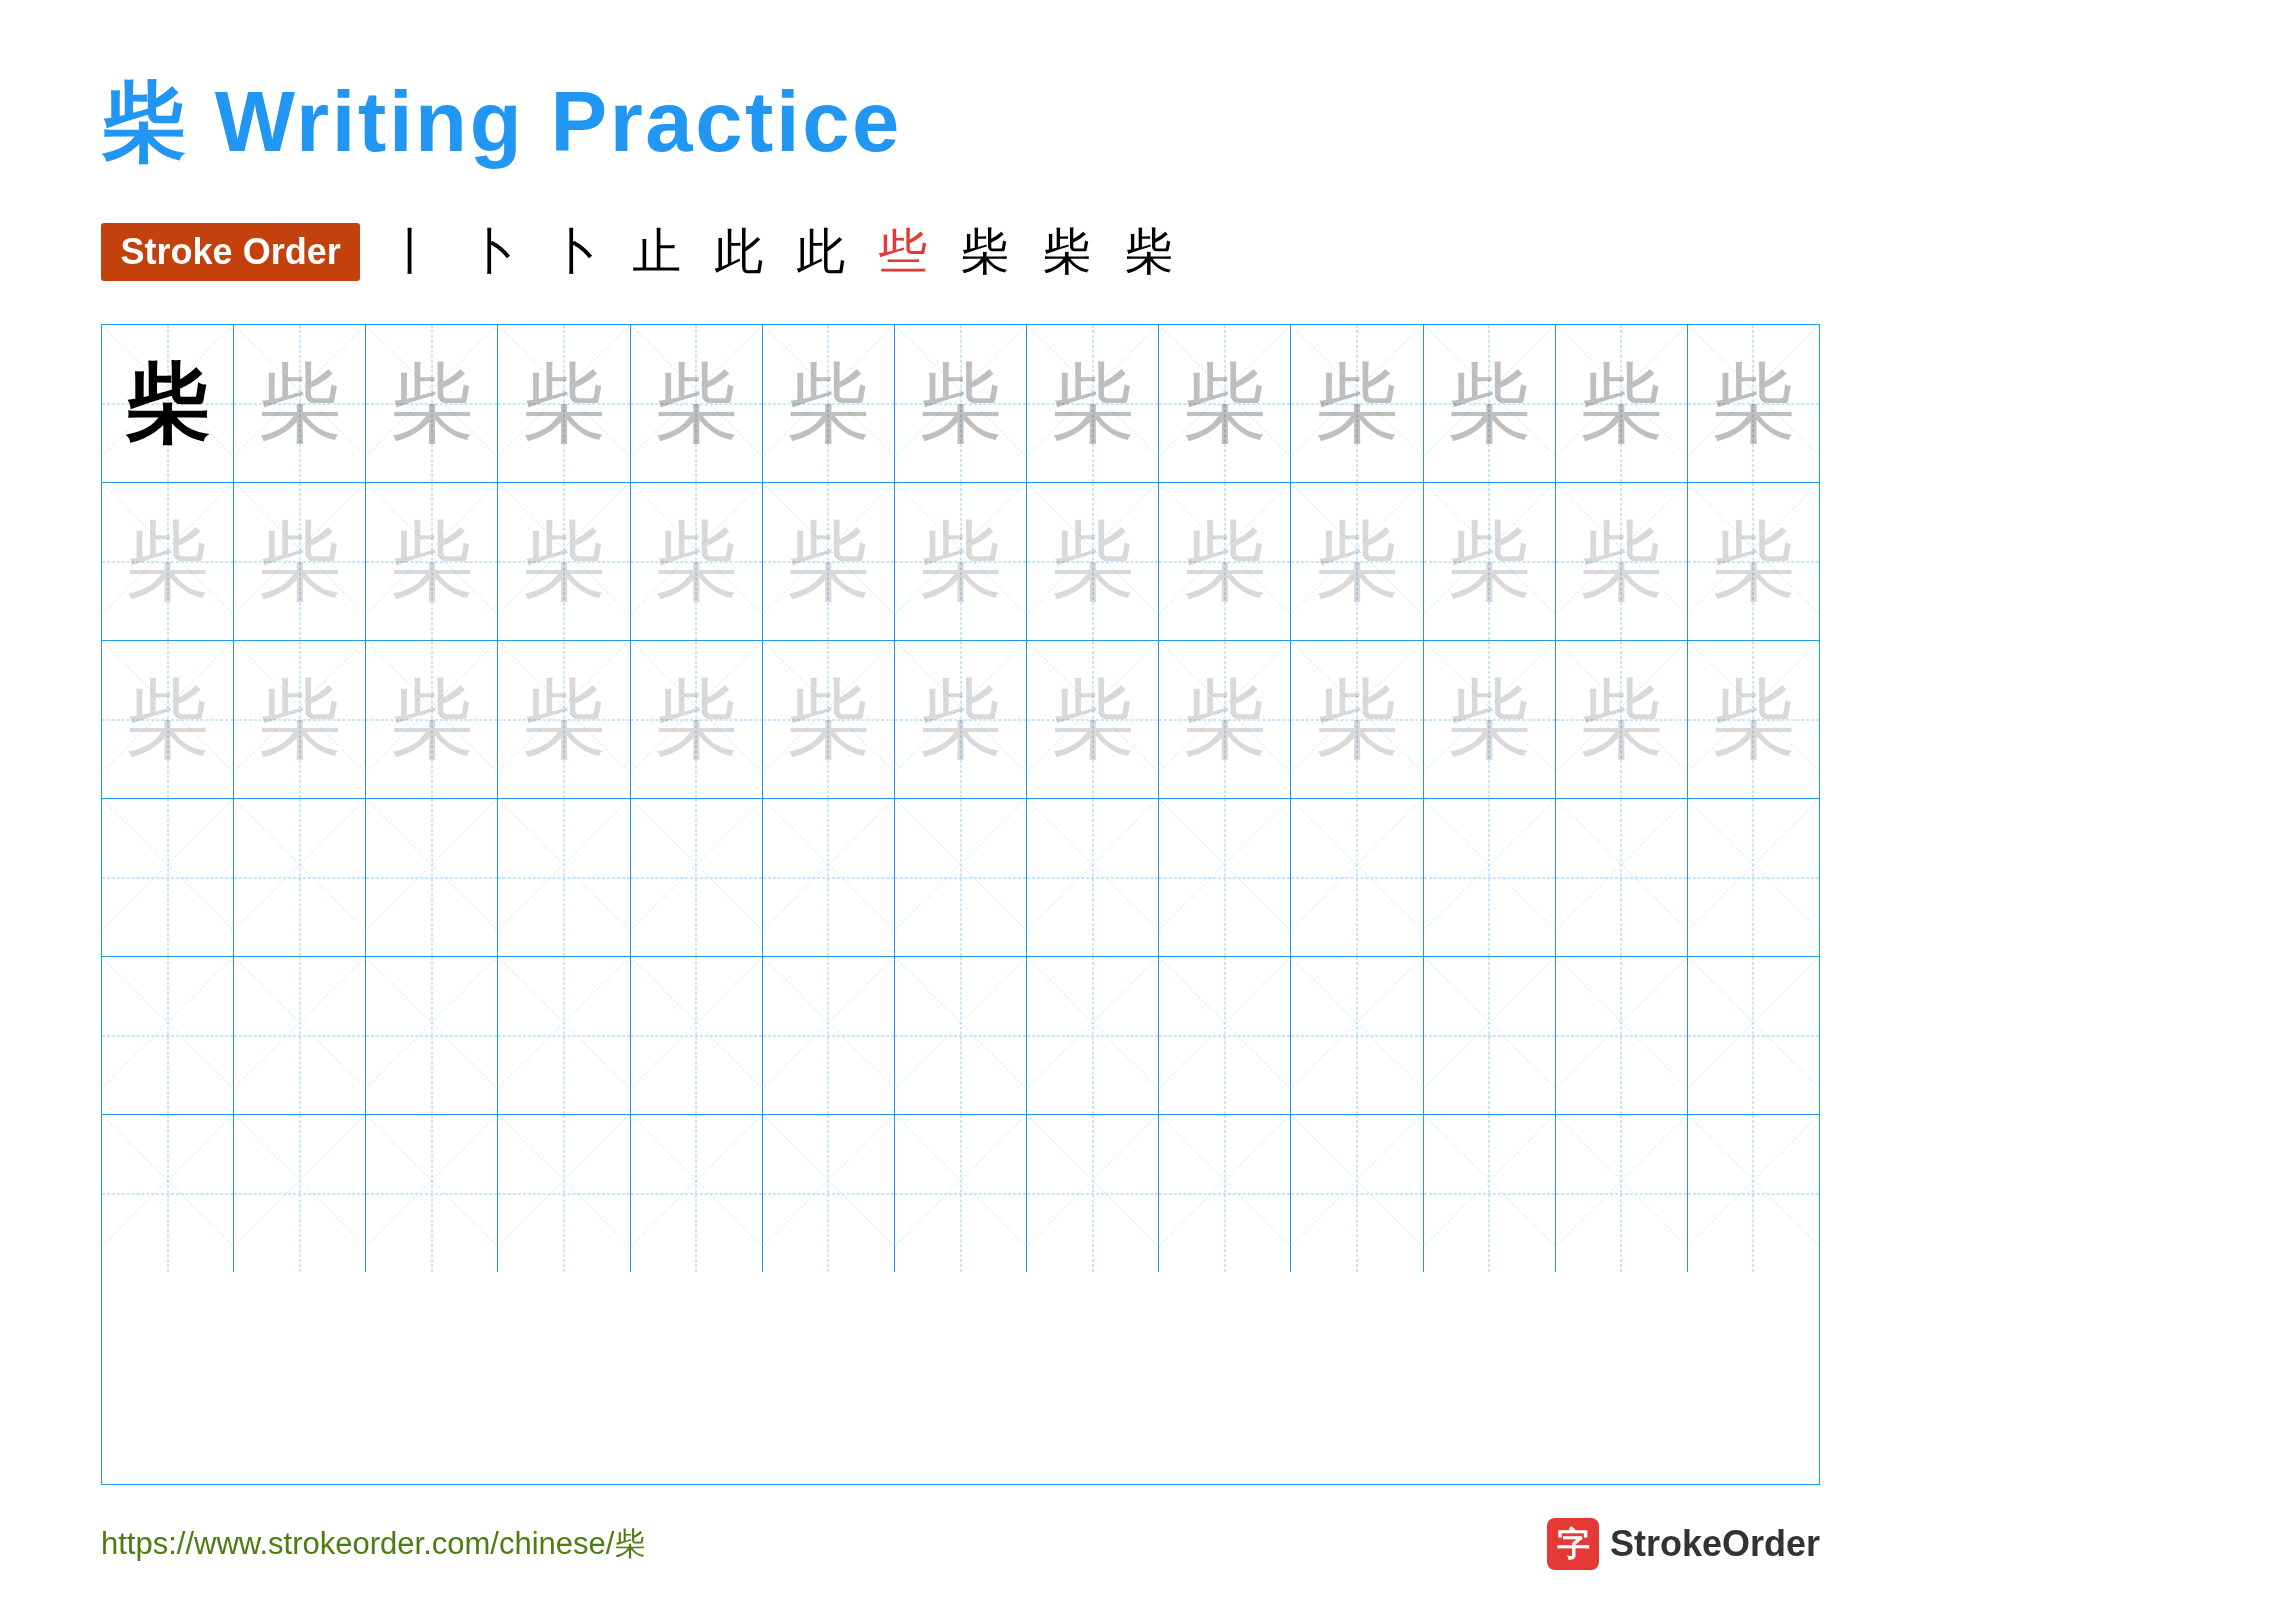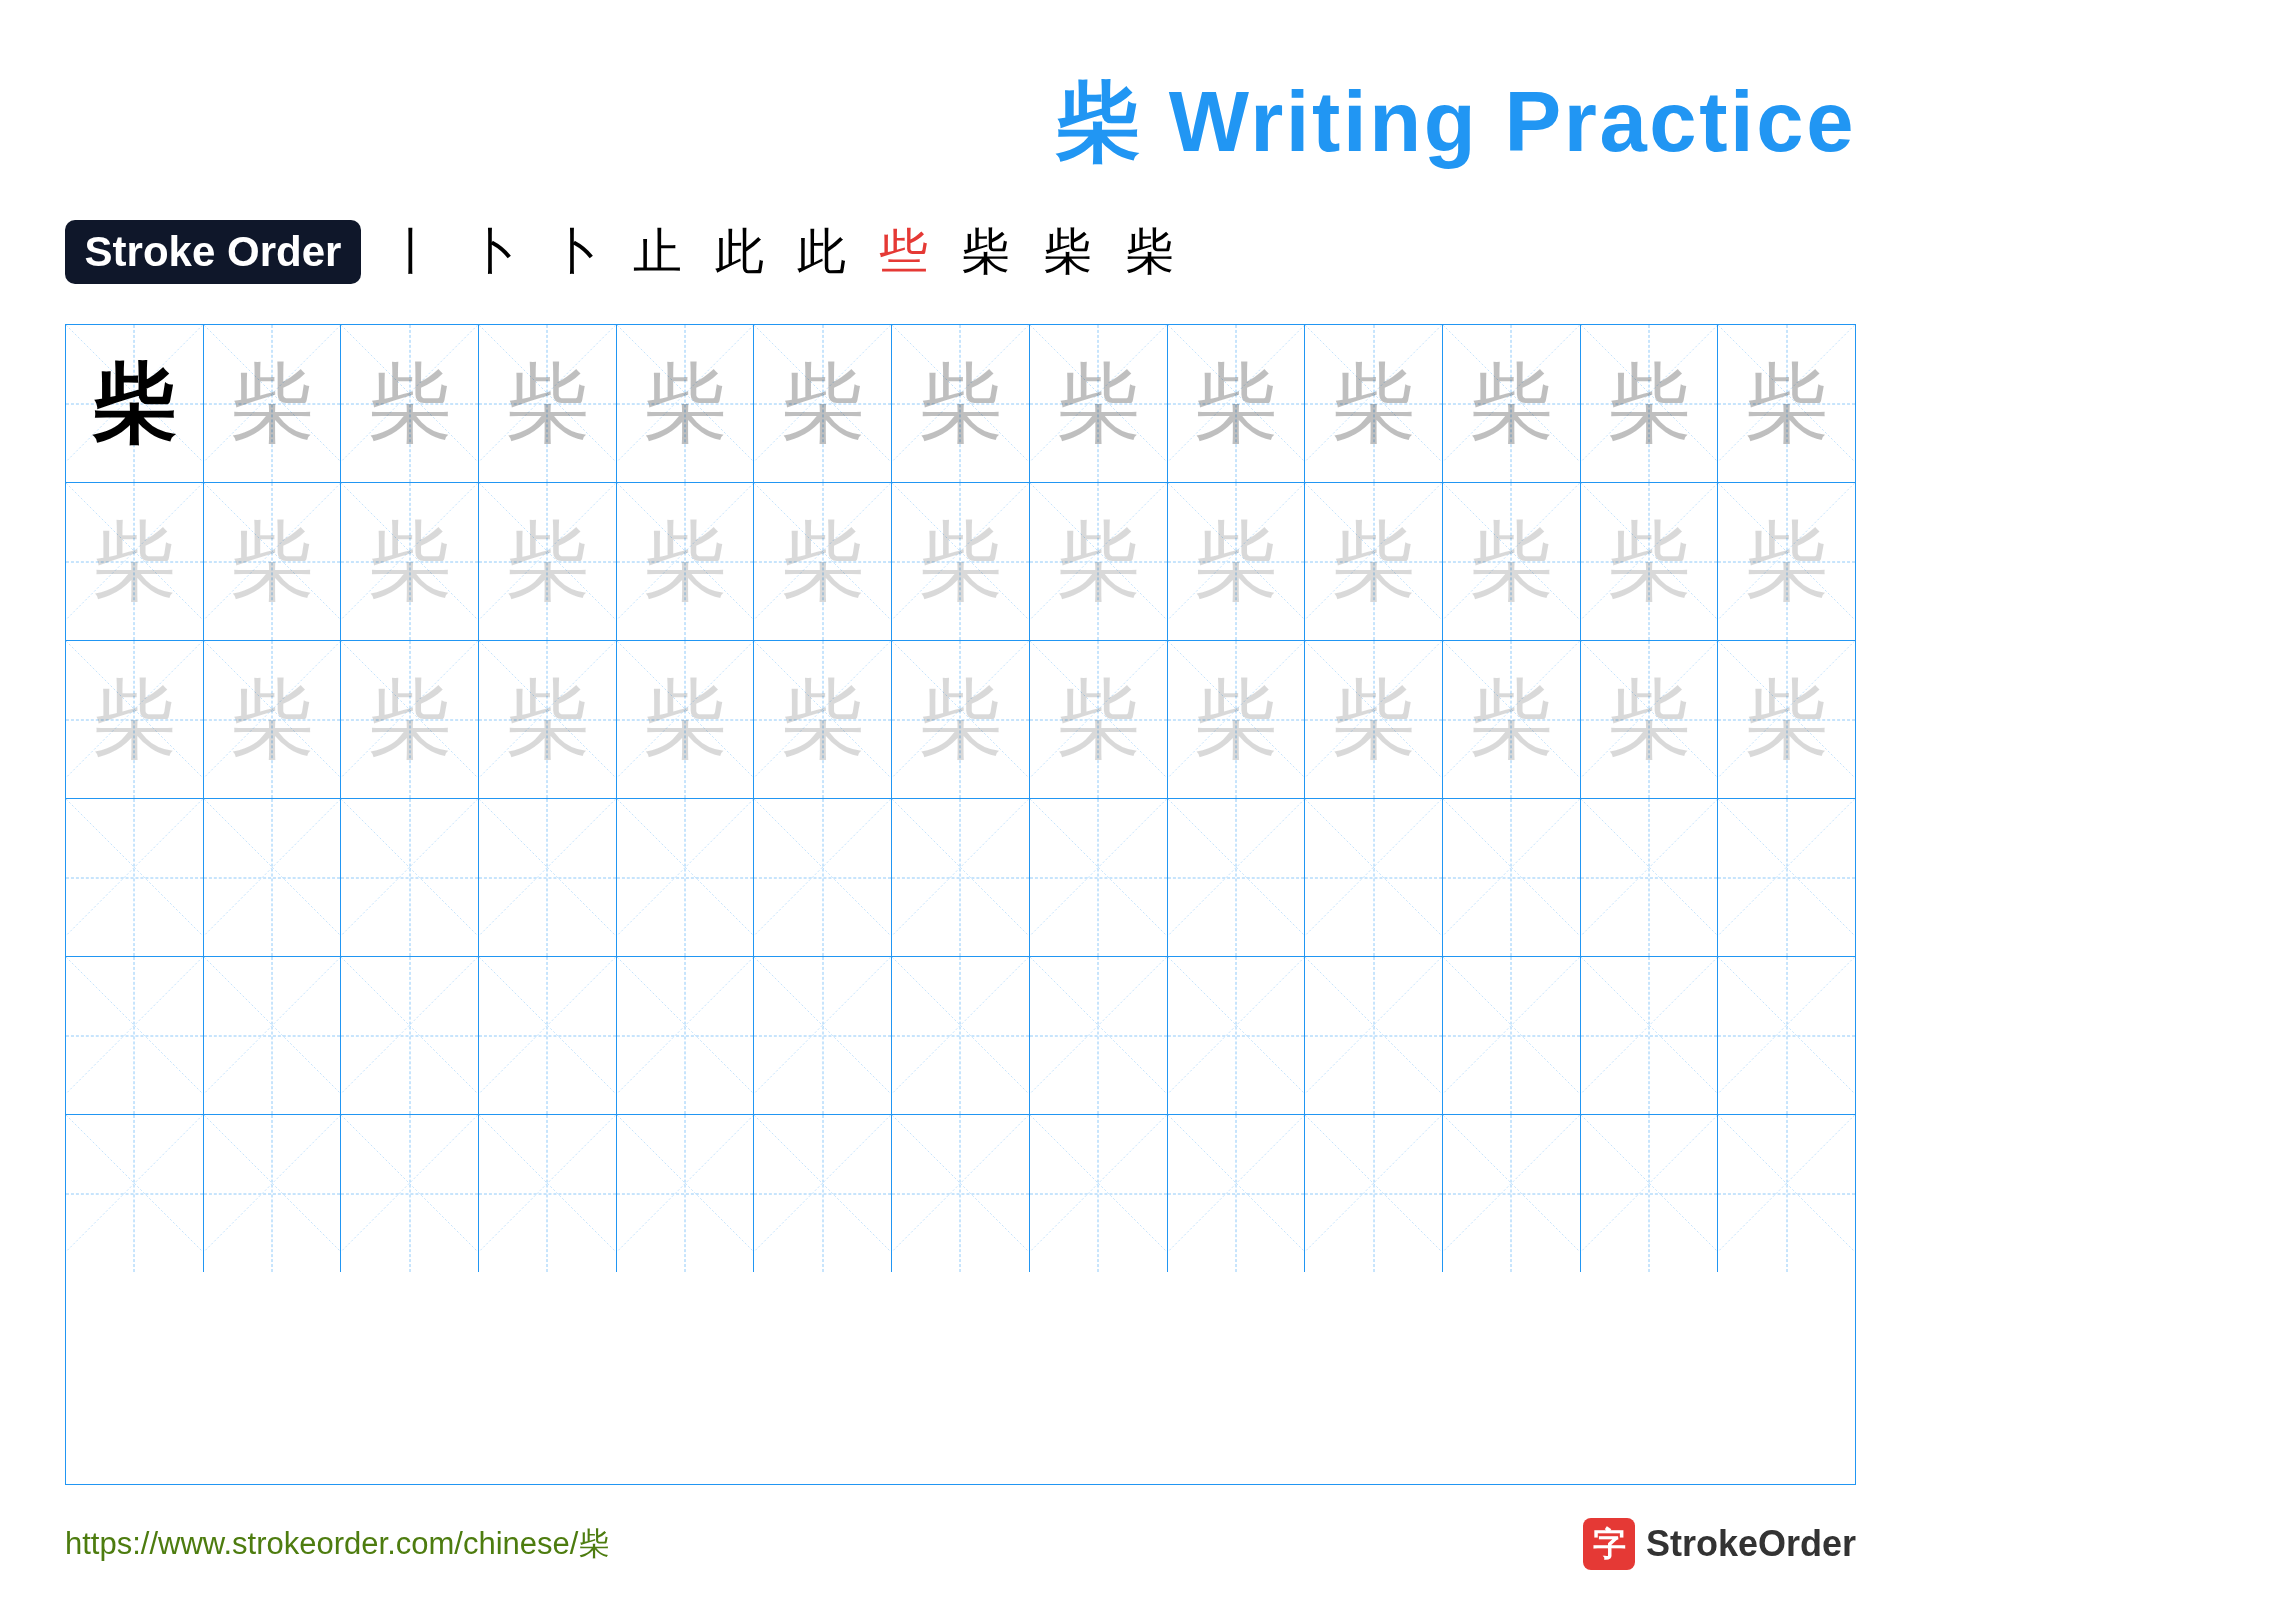--- a/index.html
+++ b/index.html
@@ -9,24 +9,24 @@
       width: 2295px;
       height: 1622px;
       position: relative;
       overflow: hidden;
     }
 
     .page {
       width: 1921px;
       height: 1622px;
       background: #fff;
-      padding: 52px 65px;
+      padding: 52px 101px;
       display: flex;
       flex-direction: column;
-      align-items: flex-end;
+      align-items: flex-start;
     }
 
     
     .title {
       font-size: 85px;
       color: #2196F3;
       font-weight: bold;
       margin-bottom: 39px;
       margin-top: 13px;
       letter-spacing: 2.6px;
@@ -35,26 +35,26 @@
     
     .stroke-order-row {
       display: flex;
       align-items: center;
       width: 100%;
       margin-bottom: 39px;
       gap: 26px;
     }
 
     .stroke-order-badge {
-      background: #0f172a;
+      background: #c2410c;
       color: white;
-      font-size: 42px;
+      font-size: 36px;
       font-weight: bold;
       padding: 7.9px 19.6px;
-      border-radius: 10px;
+      border-radius: 3px;
       white-space: nowrap;
     }
 
     .stroke-steps {
       display: flex;
       align-items: center;
       gap: 33px;
     }
 
     .stroke-step {

